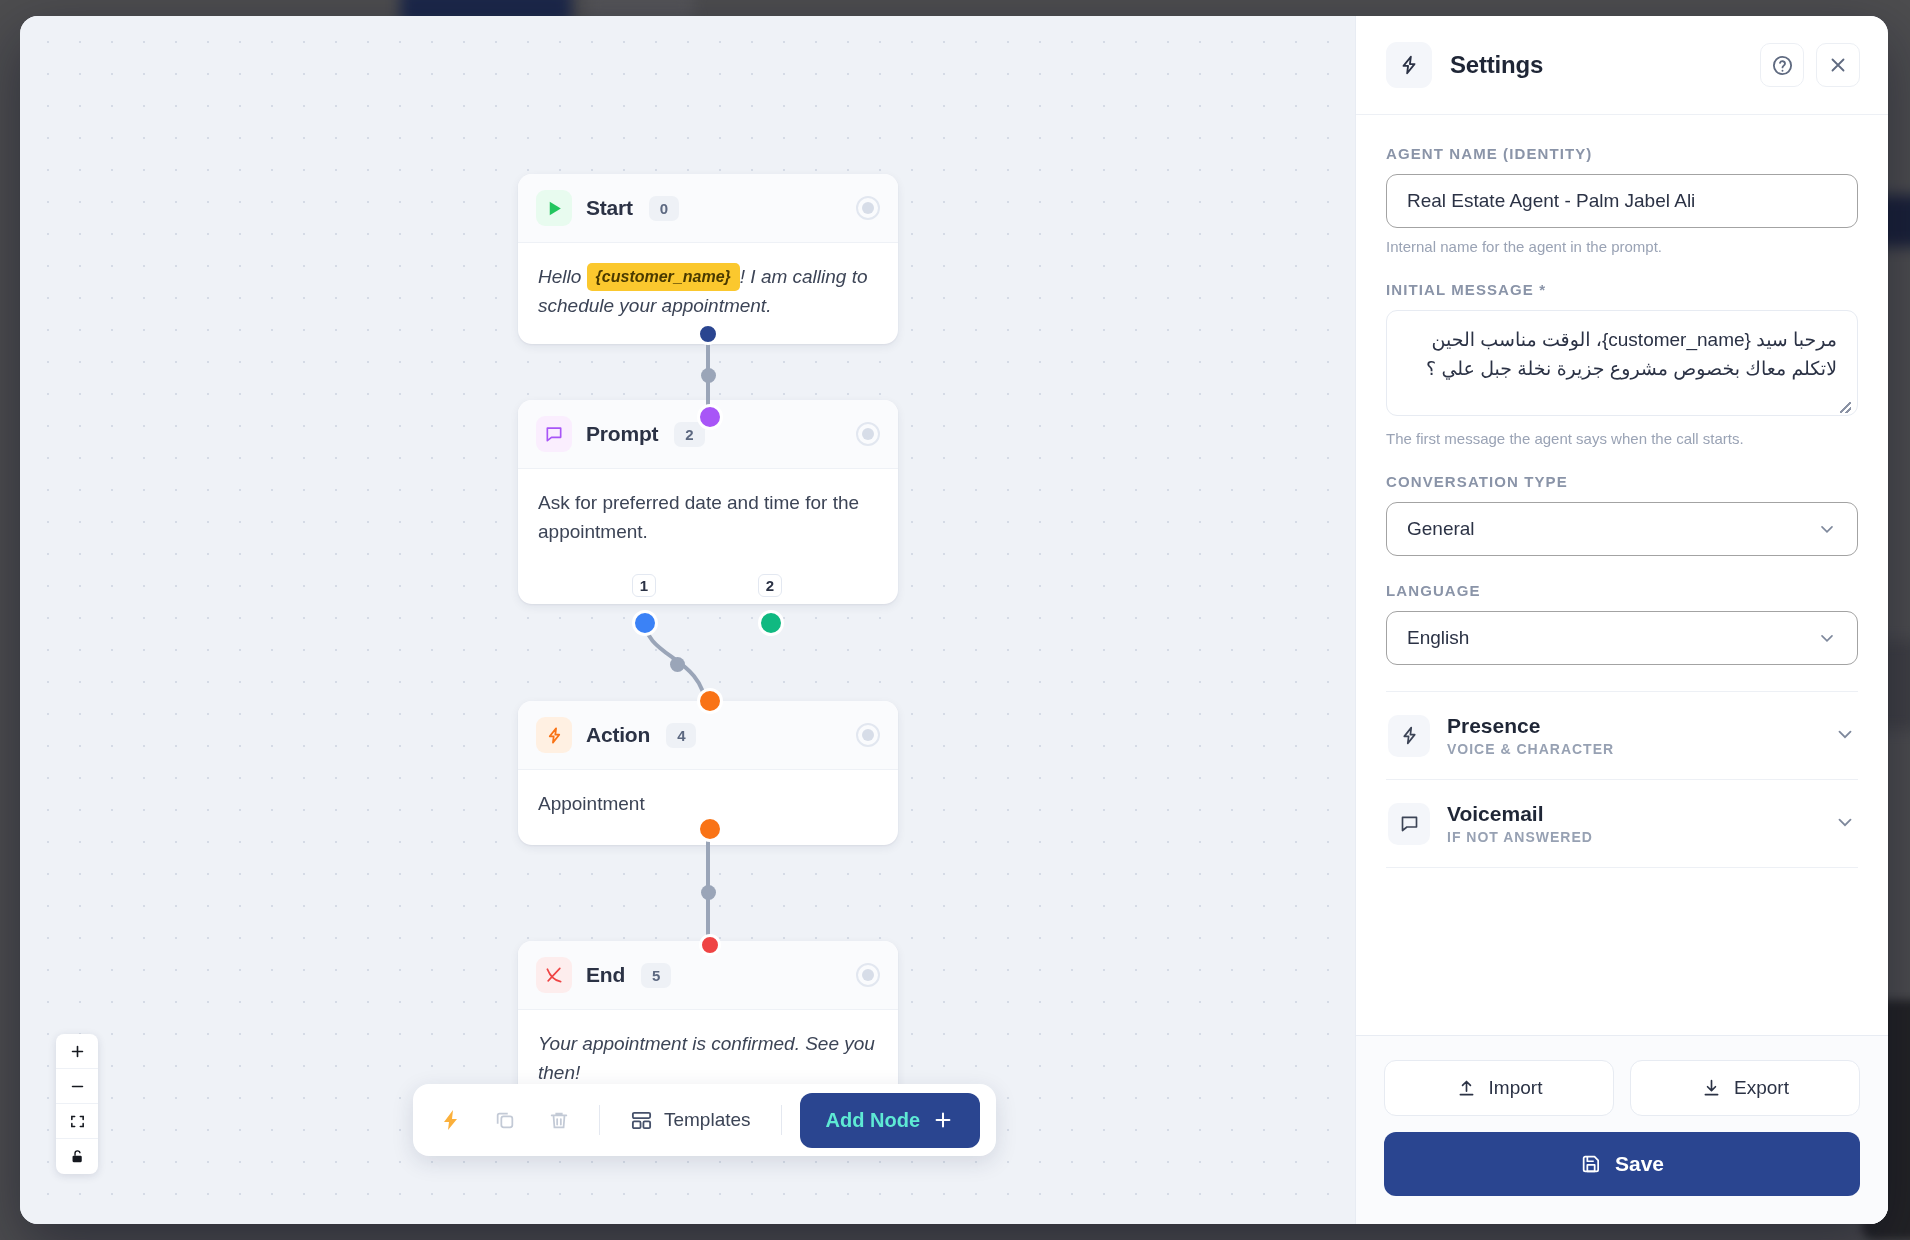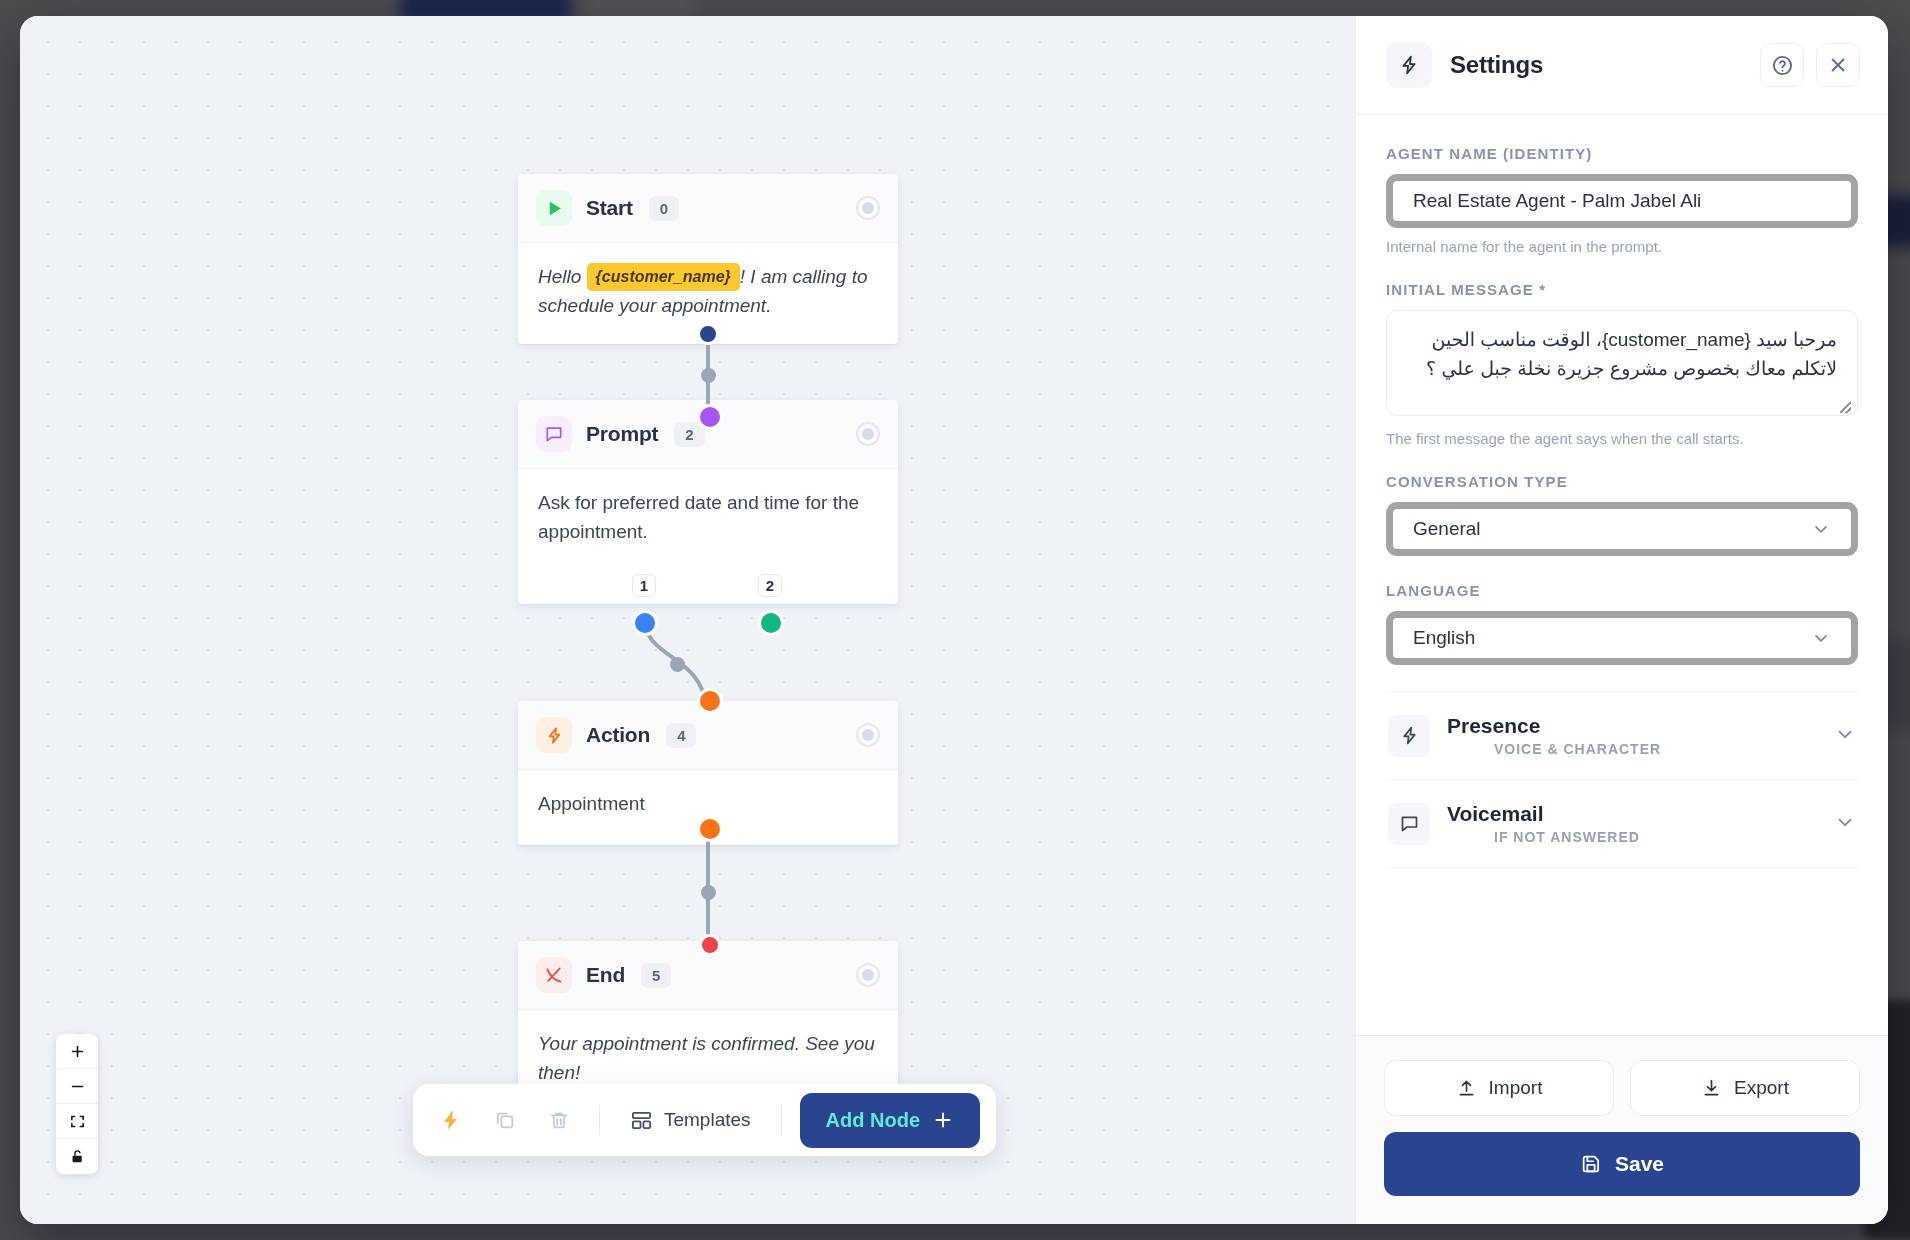--- a/index.html
+++ b/index.html
@@ -49,21 +49,21 @@
     background-size: 32px 32px;
     background-position: 12px 10px;
     overflow: hidden;
   }
 
   
   .node {
     position: absolute;
     width: 380px;
     background: #fff;
-    border-radius: 4px;
+    border-radius: 14px;
     box-shadow: 0 3px 10px rgba(28,42,77,.07), 0 1px 2px rgba(28,42,77,.06);
     overflow: hidden;
   }
   .node-head {
     display: flex; align-items: center; gap: 14px;
     padding: 16px 18px;
     background: #fafbfd;
     border-bottom: 1px solid #eef1f6;
   }
   .node-ico {
@@ -203,21 +203,21 @@
     padding: 30px 30px 0;
   }
   .field { margin-bottom: 26px; }
   .field-label {
     font-size: 15px; font-weight: 700; letter-spacing: 1.1px;
     color: #8a94a8; text-transform: uppercase;
     margin-bottom: 12px;
   }
   .field-input, .field-select {
     width: 100%; height: 54px;
-    border: 7px solid #a3a3a3; border-radius: 11px;
+    border: 1px solid #a3a3a3; border-radius: 11px;
     padding: 12px 20px;
     font-size: 19px; color: #2b3245;
     font-family: inherit;
     background: #fff;
     display: flex; align-items: center;
   }
   .field-select { justify-content: space-between; }
   .field-hint {
     font-size: 15px; color: #9aa3b5; margin-top: 10px;
   }
@@ -247,21 +247,21 @@
   }
   .acc-ico {
     width: 42px; height: 42px; border-radius: 10px;
     background: #f4f6fa;
     display: flex; align-items: center; justify-content: center;
     flex: 0 0 auto;
   }
   .acc-title { font-size: 21px; font-weight: 700; color: #1f2636; }
   .acc-sub {
     font-size: 14px; font-weight: 700; letter-spacing: 1px;
-    color: #97a1b3; text-transform: uppercase; margin-top: 3px; margin-left: 47px;
+    color: #97a1b3; text-transform: uppercase; margin-top: 3px;
   }
   .acc-chev { margin-left: auto; }
 
   #settings-foot {
     border-top: 1px solid #e8ecf3;
     background: #fafbfd;
     padding: 24px 28px 28px;
   }
   #foot-row { display: flex; gap: 16px; margin-bottom: 16px; }
   .foot-btn {

